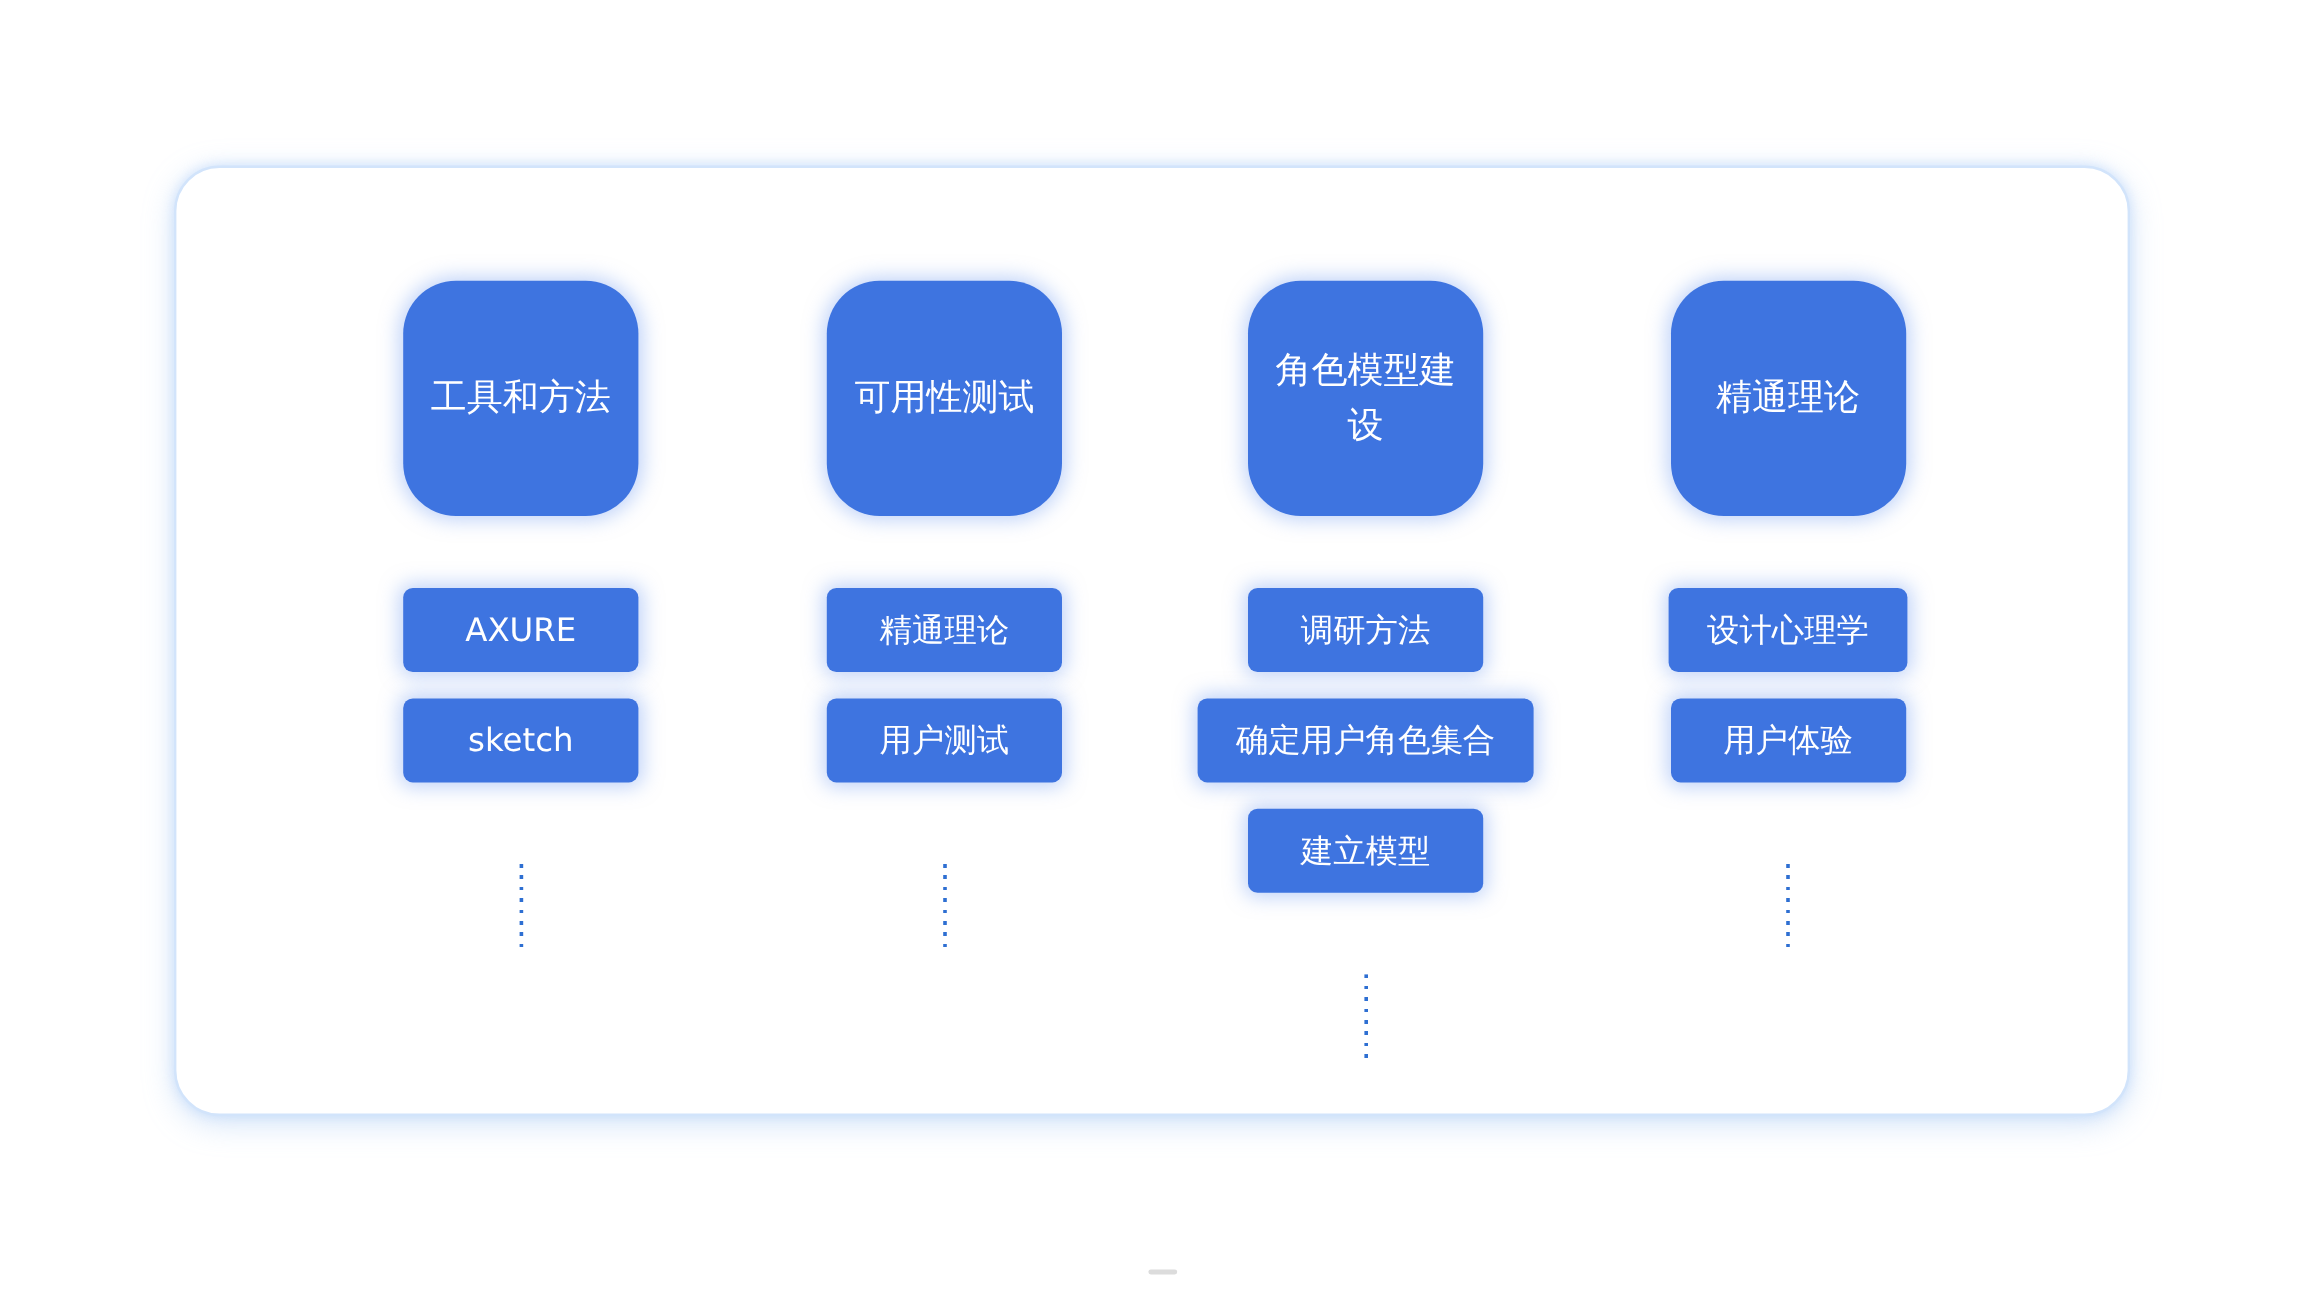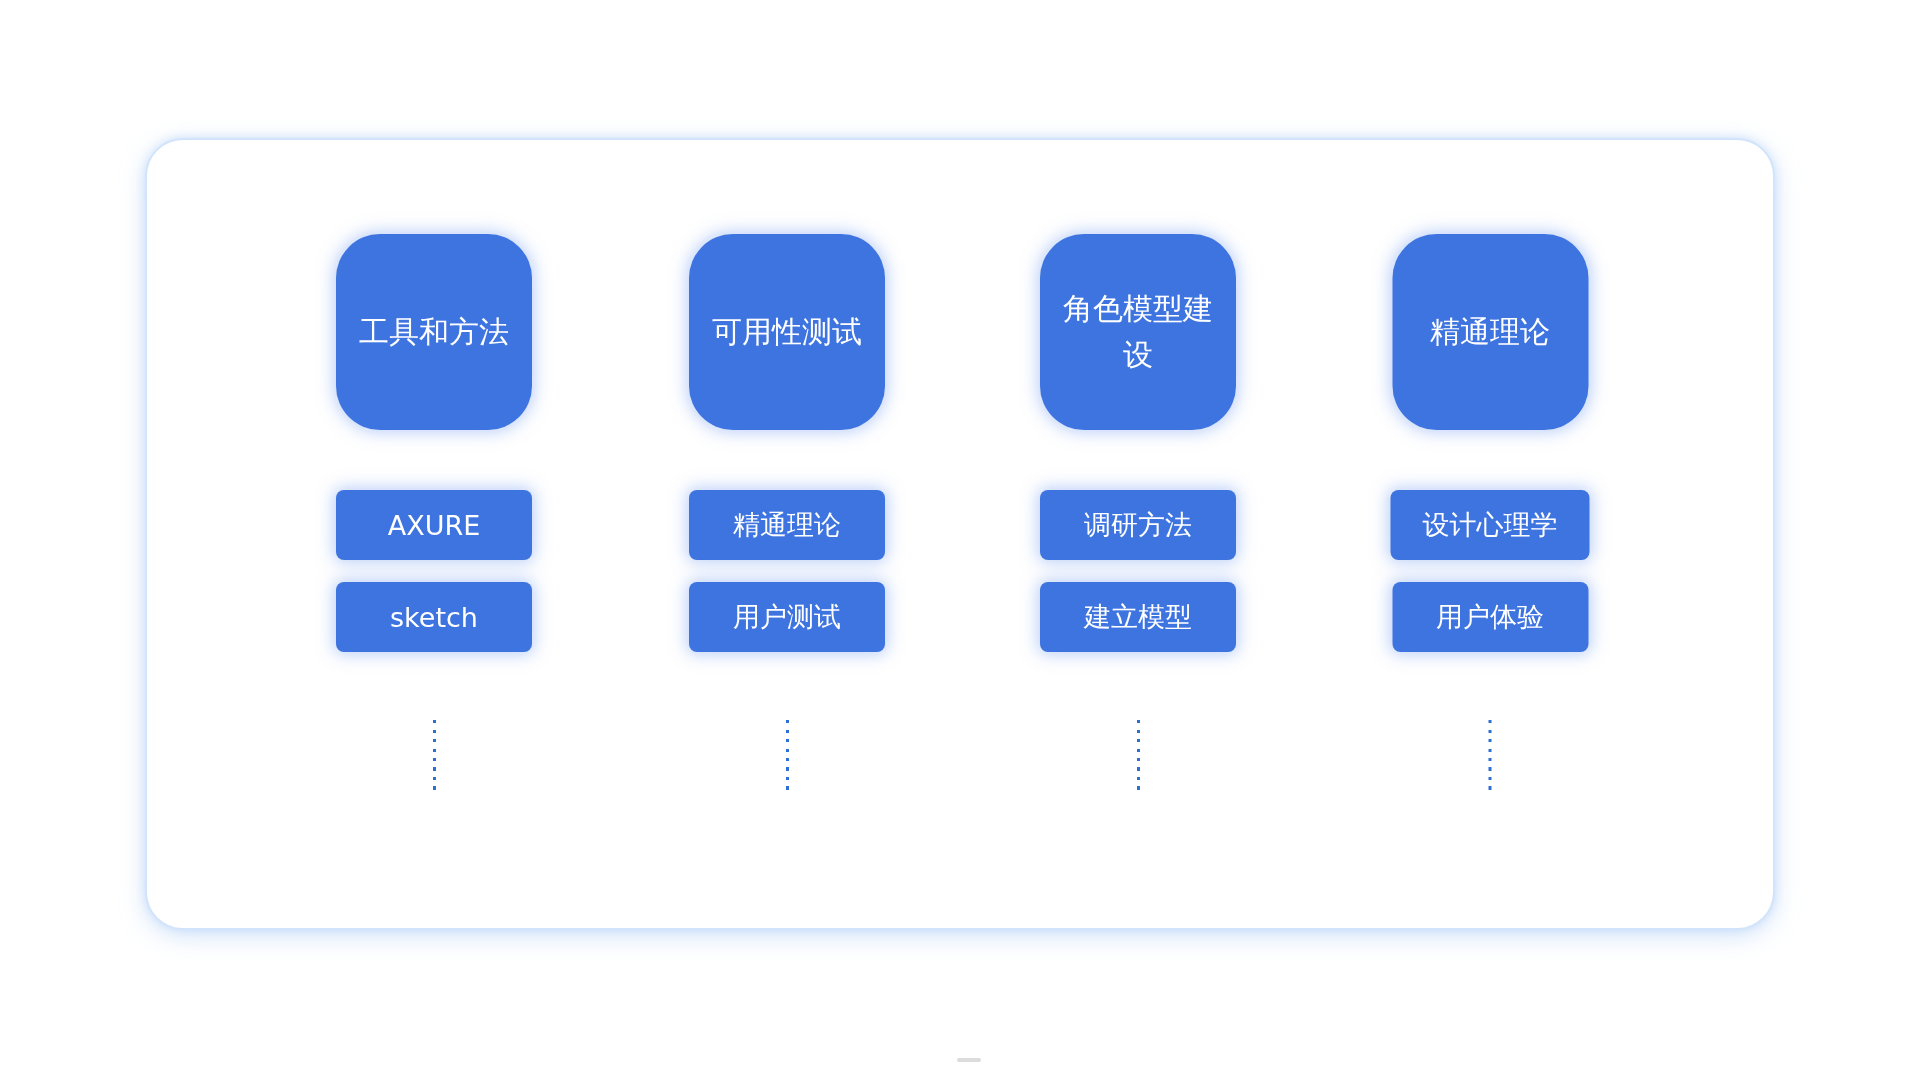--- a/index.html
+++ b/index.html
@@ -104,20 +104,21 @@
     <div class="column" style="left:640px">
       <div class="node header-node">可用性测试</div>
       <div class="node item-node">精通理论</div>
       <div class="node item-node">用户测试</div>
       <div class="dots"></div>
     </div>
 
     <div class="column" style="left:991px">
       <div class="node header-node">角色模型建设</div>
       <div class="node item-node">调研方法</div>
+      <div class="node item-node">确定用户角色集合</div>
       <div class="node item-node">建立模型</div>
       <div class="dots"></div>
     </div>
 
     <div class="column" style="left:1343px">
       <div class="node header-node">精通理论</div>
       <div class="node item-node">设计心理学</div>
       <div class="node item-node">用户体验</div>
       <div class="dots"></div>
     </div>

